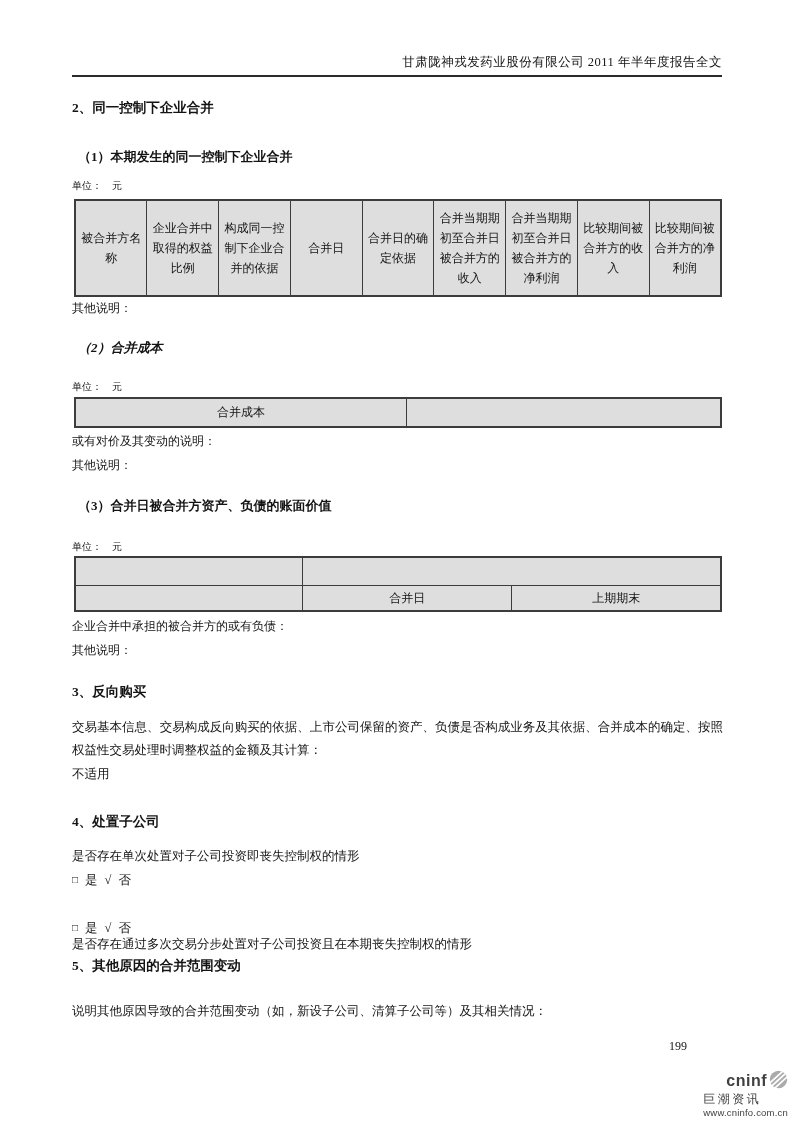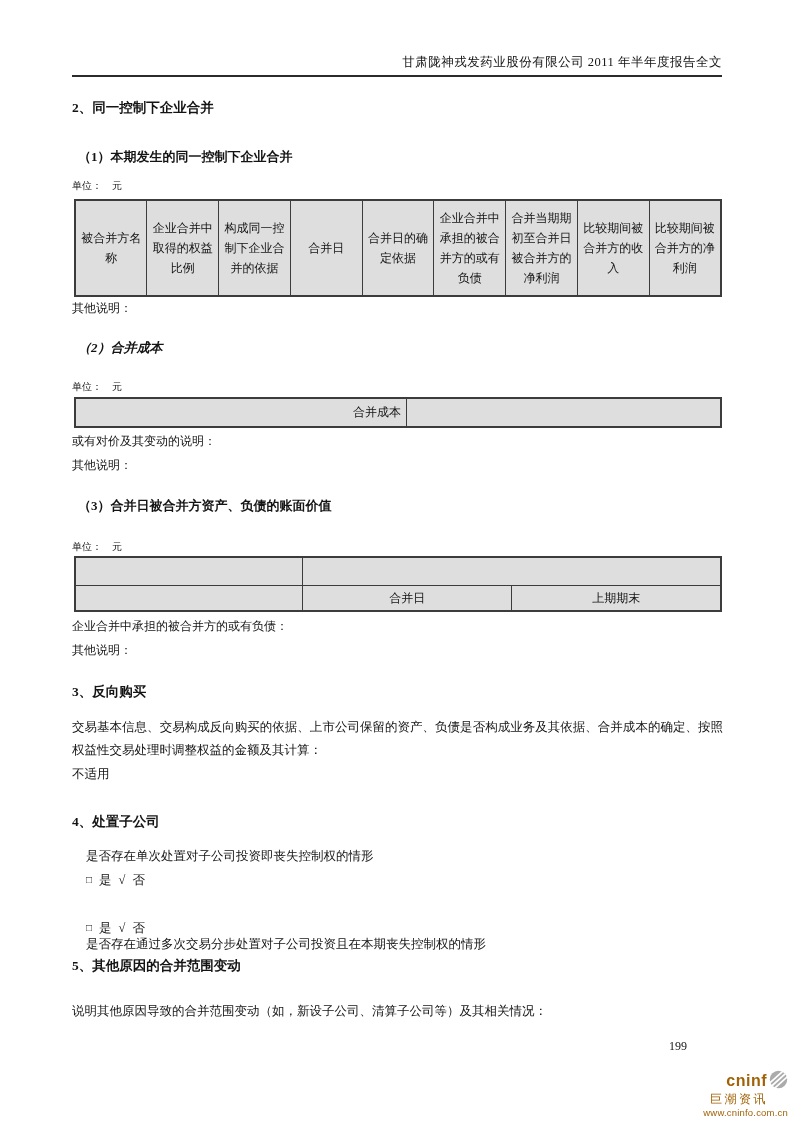--- a/index.html
+++ b/index.html
@@ -39,48 +39,48 @@
 
   
   table { border-collapse:collapse; table-layout:fixed; position:absolute; }
   td, th { border:1px solid #3c3c3c; background:#dedede; font-weight:normal;
            font-size:12px; text-align:center; vertical-align:middle; padding:0 5px;
            overflow:hidden; }
   .t1 { top:199px; left:74px; width:648px; border:2px solid #3c3c3c; }
   .t1 th { height:94px; line-height:20px; }
   .t2 { top:397px; left:74px; width:648px; border:2px solid #3c3c3c; }
   .t2 td { height:27px; }
-  .t2 .t2-left  { width:320px;text-align:right; }
+  .t2 .t2-left  { width:320px; }
   .t3 { top:556px; left:74px; width:648px; border:2px solid #3c3c3c; }
   .t3 .r1 td { height:27px; }
   .t3 .r2 td { height:24px; }
   .t3 .c1 { width:216px; }
 
   
   .note { position:absolute; left:72px; font-size:12px; white-space:nowrap; }
   .n-other1 { top:300px; }
   .n-conting { top:433px; }
   .n-other2 { top:457px; }
   .n-liab   { top:618px; }
   .n-other3 { top:642px; }
   .n-s5body { top:1003px; font-size:12.5px; }
 
   .para { position:absolute; left:72px; width:651px; font-size:12.5px;
           line-height:23px; text-align:justify; }
   .p-s3 { top:716px; }
   .p-s3ans { top:763px; width:200px; }
-  .q { position:absolute; left:86px; font-size:12.5px; white-space:nowrap;text-align:center; }
+  .q { position:absolute; left:72px; font-size:12.5px; white-space:nowrap;text-align:center; }
   .q1 { top:848px; } .a1 { top:872px; } .q2 { top:896px;margin-top:40px; } .a2 { top:920px; }
   .chk-row span { margin-right:7px; }
   .chk-row .box { font-size:10px; position:relative; top:-1px; }
 
   
   .page-num { position:absolute; top:1039px; left:72px; width:615px;
               text-align:right; font-size:12px; }
-  .logo { position:absolute; top:1070px; right:5px; color:#a16207; text-align:right;
+  .logo { position:absolute; top:1070px; right:5px; color:#404040; 
           font-family:"Liberation Sans","DejaVu Sans",sans-serif; line-height:1; }
   .logo-row { display:flex; align-items:center; justify-content:flex-end; }
   .logo-brand { font-size:16px; font-weight:bold; letter-spacing:0.5px; }
   .logo-icon { margin-left:2px; }
   .logo-cn { font-size:12px; letter-spacing:2.5px; margin:1px 20px 0 0; }
   .logo-url { font-size:9.5px; margin-top:3px; letter-spacing:0.2px; }
 </style>
 </head>
 <body>
 
@@ -95,21 +95,21 @@
   <div class="unit u1">单位：　元</div>
 
   <table class="t1">
     <tbody>
         <tr>
       <th>被合并方名称</th>
       <th>企业合并中取得的权益比例</th>
       <th>构成同一控制下企业合并的依据</th>
       <th>合并日</th>
       <th>合并日的确定依据</th>
-      <th>企业合并中承担的被合并方的或有负债</th>
+      <th>合并当期期初至合并日被合并方的收入</th>
       <th>合并当期期初至合并日被合并方的净利润</th>
       <th>比较期间被合并方的收入</th>
       <th>比较期间被合并方的净利润</th>
     </tr>
   </tbody>
     </table>
 
   <div class="note n-other1">其他说明：</div>
 
   <h3 class="h-sub h-s22">（2）合并成本</h3>

